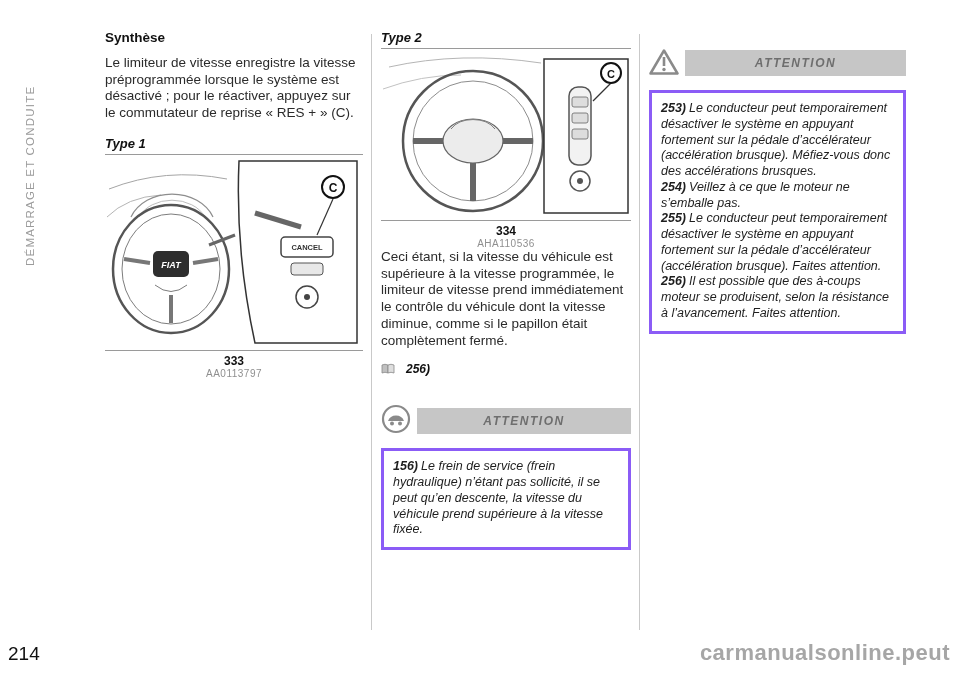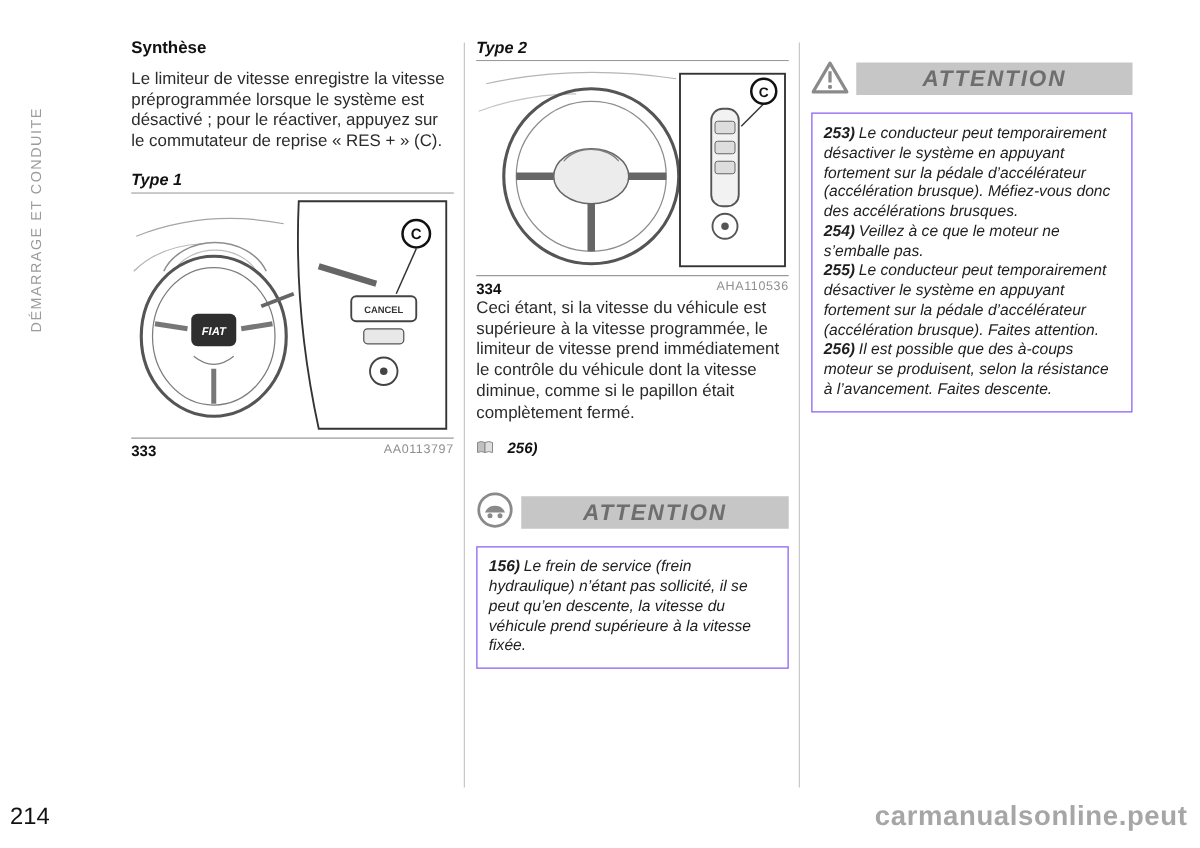--- a/index.html
+++ b/index.html
@@ -26,40 +26,40 @@
 
   .heading{ font-size:13.5px; font-weight:bold; color:#111; margin-bottom:10px; }
   .body-text{ font-size:13.5px; line-height:1.24; color:#2b2b2b; }
   .type-label{ font-size:13px; font-weight:bold; font-style:italic; color:#111; margin-bottom:3px; }
   .col1 .type-label{ margin-top:14px; }
   .rule{ border-top:1px solid #9a9a9a; height:0; }
 
   .figure{ position:relative; border-bottom:1px solid #9a9a9a; background:#fff; }
   .fig1{ height:196px; }
   .fig2{ height:172px; }
-  .caption{ display:flex; justify-content:space-between; align-items:flex-start; padding-top:3px; }
+  .caption{ display:flex; justify-content:space-between; align-items:center; padding-top:3px;flex-direction:column; }
   .fig-num{ font-size:12px; font-weight:bold; color:#111; }
   .fig-code{ font-size:10px; color:#8f8f8f; letter-spacing:0.5px; }
 
   .col2 .body-text{ }
 
   .ref-row{ display:flex; align-items:center; gap:5px; margin-top:13px; }
   .ref-num{ font-size:12px; font-weight:bold; font-style:italic; color:#111; }
 
   .attention{ display:flex; align-items:flex-end; }
   .col2 .attention{ margin-top:28px; }
   .col3 .attention{ margin-top:16px; }
   .attn-icon{ flex:0 0 auto; margin-right:6px; line-height:0; }
   .attn-bar{
     flex:1; background:#c6c6c6; height:26px;
     display:flex; align-items:center; justify-content:center;
-    font-size:18px; font-weight:bold; font-style:italic; color:#6e6e6e; letter-spacing:1.5px;
+    font-size:12px; font-weight:bold; font-style:italic; color:#6e6e6e; letter-spacing:1.5px;
   }
 
-  .warning-box{ border:1px solid #8b5cf6; padding:8px 9px 9px 9px; margin-top:14px; background:#fff; }
+  .warning-box{ border:3px solid #8b5cf6; padding:8px 9px 9px 9px; margin-top:14px; background:#fff; }
   .warn-item{ font-size:12.5px; font-style:italic; line-height:1.26; color:#1e1e1e; }
   .warn-num{ font-weight:bold; margin-right:3px; }
 
   .page-number{ position:absolute; left:8px; bottom:13px; font-size:19px; font-weight:normal; color:#111; }
   .watermark{ position:absolute; right:10px; bottom:12px; font-size:22px; font-weight:bold; color:#a6a6a6; letter-spacing:0.5px; }
 </style>
 </head>
 <body>
 
 <div class="page">
@@ -196,21 +196,21 @@
       <p class="warn-item">
         <span class="warn-num">253)</span><span>Le conducteur peut temporairement désactiver le système en appuyant fortement sur la pédale d’accélérateur (accélération brusque). Méfiez-vous donc des accélérations brusques.</span>
       </p>
       <p class="warn-item">
         <span class="warn-num">254)</span><span>Veillez à ce que le moteur ne s’emballe pas.</span>
       </p>
       <p class="warn-item">
         <span class="warn-num">255)</span><span>Le conducteur peut temporairement désactiver le système en appuyant fortement sur la pédale d’accélérateur (accélération brusque). Faites attention.</span>
       </p>
       <p class="warn-item">
-        <span class="warn-num">256)</span><span>Il est possible que des à-coups moteur se produisent, selon la résistance à l’avancement. Faites descente.</span>
+        <span class="warn-num">256)</span><span>Il est possible que des à-coups moteur se produisent, selon la résistance à l’avancement. Faites attention.</span>
       </p>
     </div>
   </div>
 
   <div class="page-number">214</div>
   <div class="watermark">carmanualsonline.peut</div>
 
 </div>
 
 </body></html>

